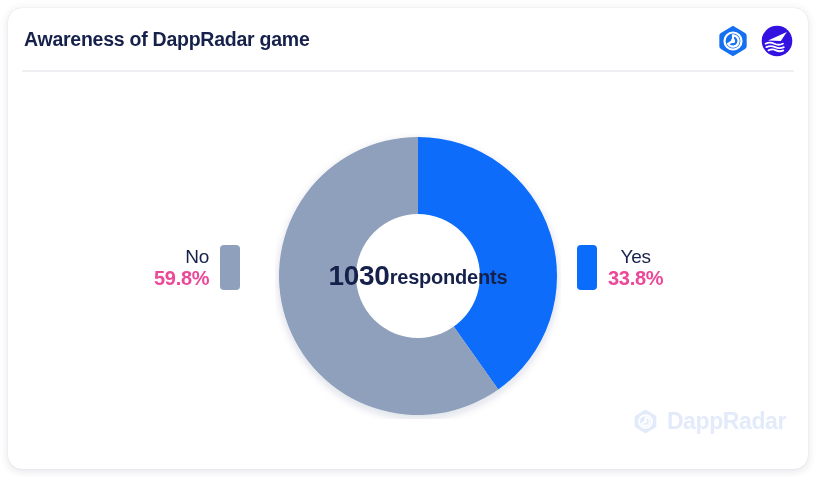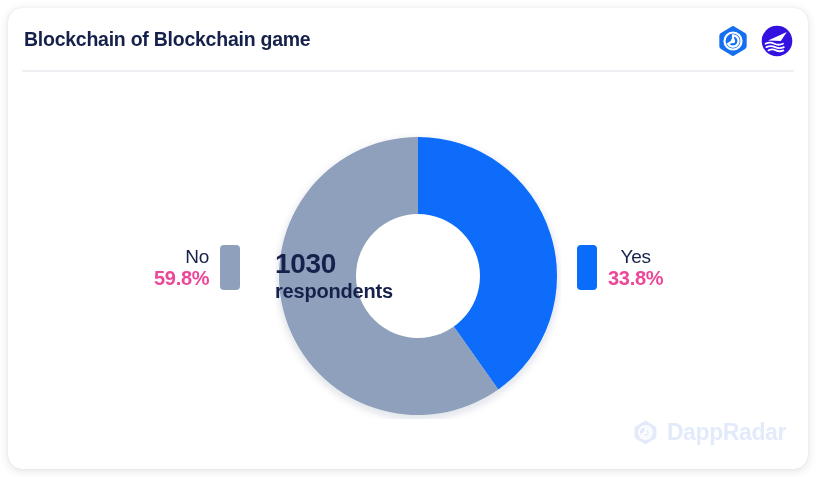--- a/index.html
+++ b/index.html
@@ -90,21 +90,22 @@
     height: 286px;
   }
   .donut-svg { display: block; width: 286px; height: 286px; }
 
   .donut-center {
     position: absolute;
     left: 0; top: 0;
     width: 286px;
     height: 286px;
     display: flex;
-    flex-direction: column;
+    flex-direction: row;
+    align-items: center;
     justify-content: center;
     pointer-events: none;
   }
   .center-number {
     font-size: 28px;
     font-weight: 700;
     letter-spacing: -0.3px;
     color: #16214b;
     line-height: 1.05;
   }
@@ -158,21 +159,21 @@
     font-size: 20px;
     font-weight: 700;
     color: #ec4899;
     letter-spacing: -0.3px;
   }
 
   
   .watermark {
     position: absolute;
     right: 22px;
-    bottom: 23px;
+    bottom: 34px;
     display: flex;
     align-items: center;
     gap: 8px;
     opacity: 1;
     justify-content: flex-end;
   }
   .watermark-icon { width: 27px; height: 27px; display: block; }
   .watermark-text {
     font-size: 23px;
     font-weight: 700;
@@ -181,21 +182,21 @@
   }
 </style>
 </head>
 <body>
 
 <div class="page">
 
   <div class="card">
 
     <div class="card-header">
-      <div class="card-title">Blockchain of Blockchain game</div>
+      <div class="card-title">Awareness of DappRadar game</div>
 
       <div class="header-logos">
         <span>
           <svg class="logo-hex" viewBox="0 0 40 40" xmlns="http://www.w3.org/2000/svg">
             <path d="M20 2.2 L34.2 10.6 C35.4 11.3 36.1 12.6 36.1 14 L36.1 26 C36.1 27.4 35.4 28.7 34.2 29.4 L20 37.8 L5.8 29.4 C4.6 28.7 3.9 27.4 3.9 26 L3.9 14 C3.9 12.6 4.6 11.3 5.8 10.6 Z" fill="#1470f0"></path>
             <circle cx="20" cy="20" r="10" fill="none" stroke="#ffffff" stroke-width="2.6"></circle>
             <path d="M20 13.4 A6.6 6.6 0 1 1 14.2 23.3 L20 20 Z" fill="none" stroke="#ffffff" stroke-width="2.6" stroke-linecap="round"></path>
             <circle cx="20" cy="20" r="2.6" fill="#ffffff"></circle>
           </svg>
         </span>

